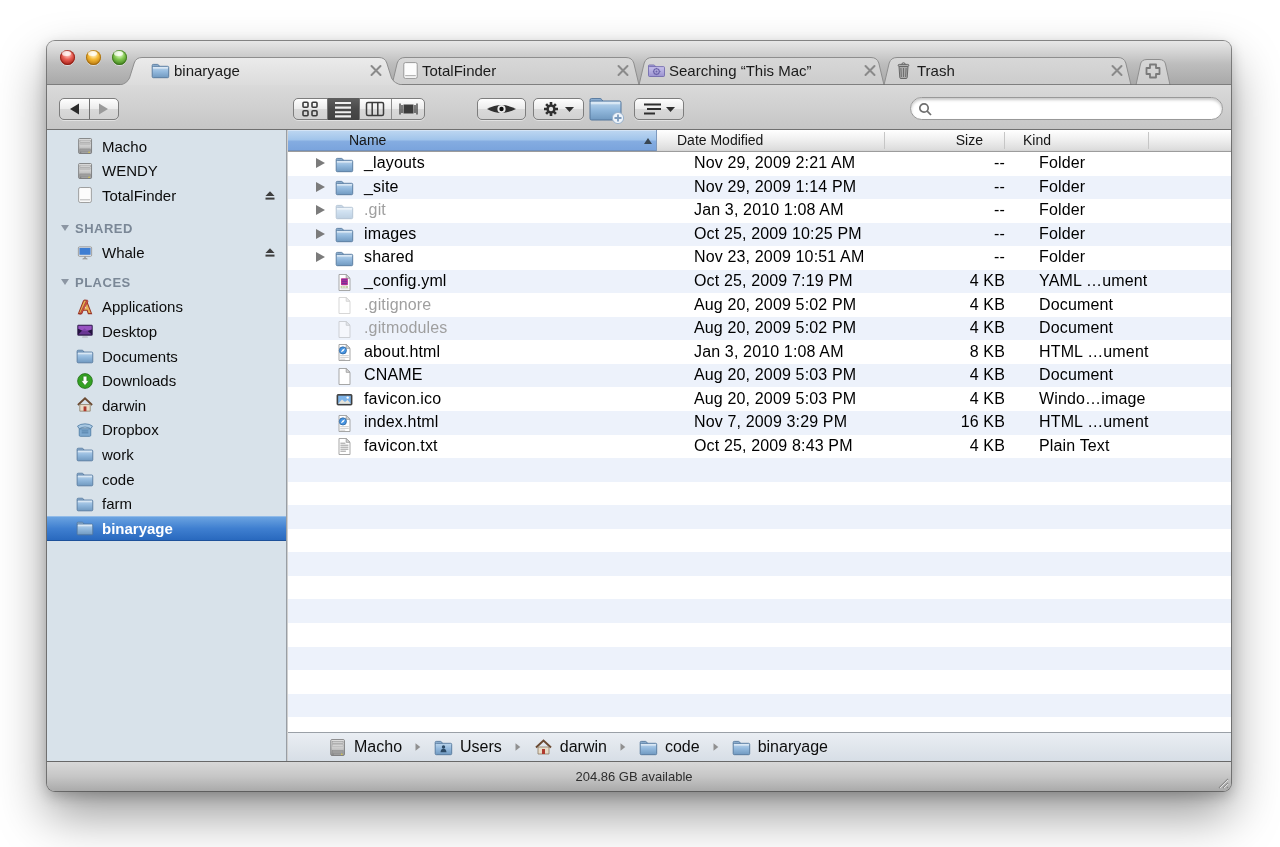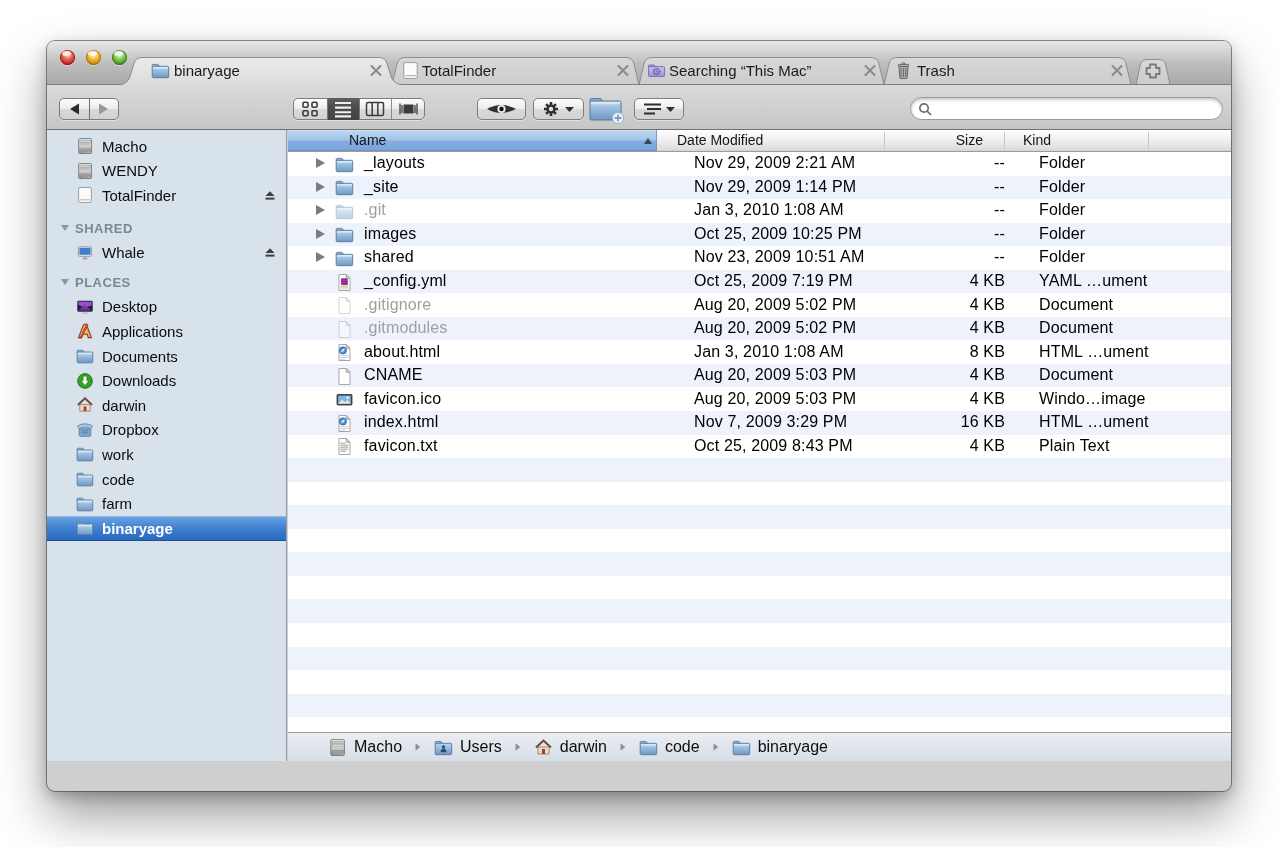--- a/index.html
+++ b/index.html
@@ -348,25 +348,25 @@
     <div class="gap"></div>
     <div class="shead"><span class="tri"></span>SHARED</div>
     <div class="srow"><svg class="ic">
           <use href="#i-disp"></use>
         </svg>Whale<svg class="eject" width="12" height="12">
           <use href="#i-eject"></use>
         </svg></div>
     <div class="gap2"></div>
     <div class="shead"><span class="tri"></span>PLACES</div>
     <div class="srow"><svg class="ic">
+          <use href="#i-apps"></use>
+        </svg>Applications</div>
+    <div class="srow"><svg class="ic">
           <use href="#i-desk"></use>
         </svg>Desktop</div>
-    <div class="srow"><svg class="ic">
-          <use href="#i-apps"></use>
-        </svg>Applications</div>
     <div class="srow"><svg class="ic">
           <use href="#i-folder"></use>
         </svg>Documents</div>
     <div class="srow"><svg class="ic">
           <use href="#i-dl"></use>
         </svg>Downloads</div>
     <div class="srow"><svg class="ic">
           <use href="#i-home"></use>
         </svg>darwin</div>
     <div class="srow"><svg class="ic">
@@ -552,13 +552,20 @@
         </svg>code</span>
       <span class="psep">
         <svg viewBox="0 0 8 10">
           <path d="M1.5 1.2 L6.3 5 L1.5 8.8 Z" fill="#909090"></path>
         </svg>
       </span>
       <span class="pi"><svg viewBox="0 0 19 19">
           <use href="#i-folder"></use>
         </svg>binaryage</span>
     </div>
+  <div id="status">
+      <span>204.86 GB available</span>
+    <svg id="grip" width="14" height="14" viewBox="0 0 14 14">
+        <path d="M13 4 L4 13 M13 8 L8 13 M13 12 L12 13" stroke="#8a8a8a" stroke-width="1.2"></path>
+        <path d="M13 5 L5 13 M13 9 L9 13" stroke="#e0e0e0" stroke-width="1"></path>
+      </svg>
+  </div>
 </div>
 
 </body></html>

